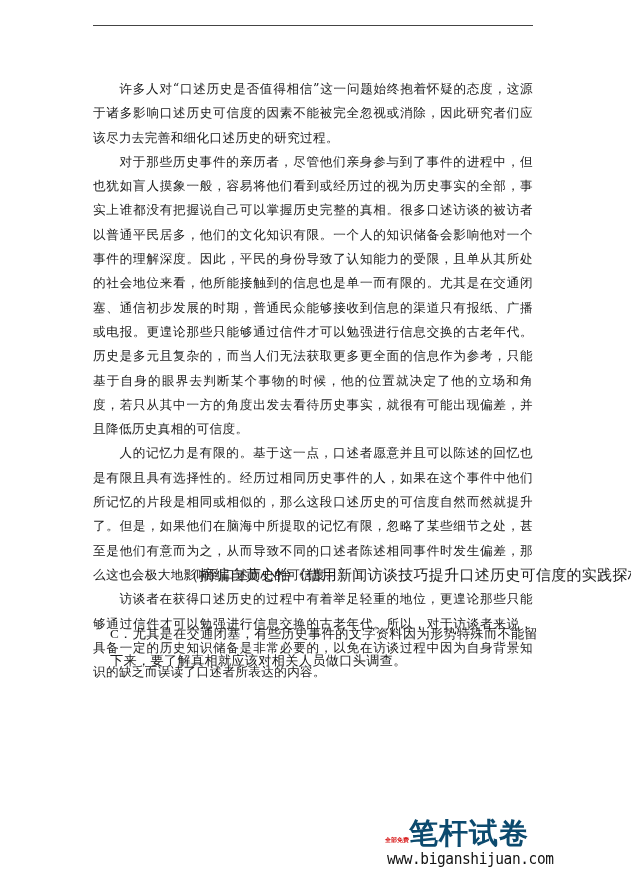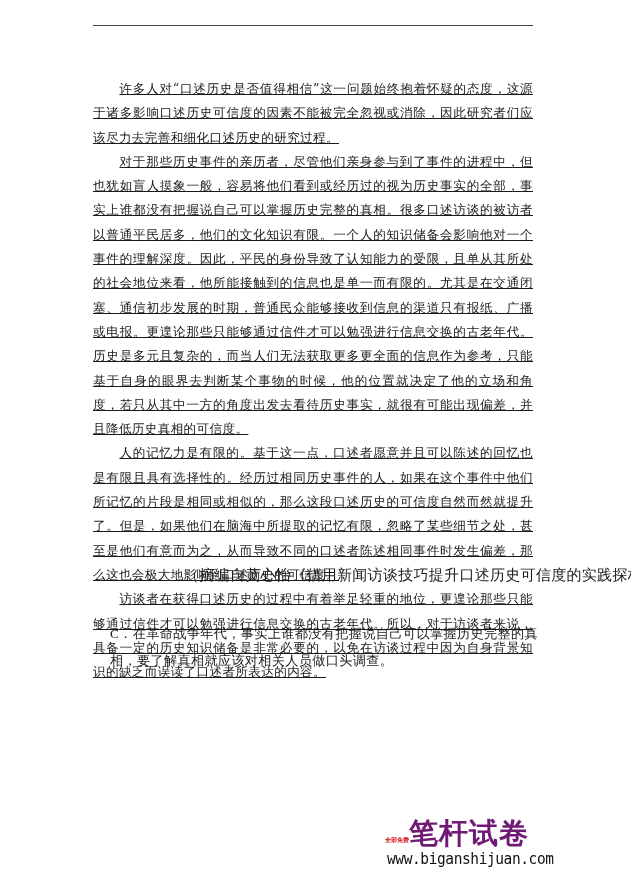--- a/index.html
+++ b/index.html
@@ -1,53 +1,53 @@
 <!DOCTYPE html>
 <html><head>
 <meta charset="utf-8">
 <style>
   html, body { margin: 0; padding: 0; background: #ffffff; }
   body { width: 631px; height: 889px; position: relative; overflow: hidden;
          font-family: "DejaVu Serif", "Liberation Serif", serif; color: #1a1a1a; }
   .top-rule { position: absolute; left: 93px; top: 25px; width: 440px; height: 0;
               border-top: 1.5px solid #444; }
-  .passage { position: absolute; left: 93px; top: 77px; width: 440px; text-decoration: underline; }
+  .passage { position: absolute; left: 93px; top: 77px; width: 440px; }
   .passage p { margin: 0; font-size: 12.6px; line-height: 24.3px; letter-spacing: 0.35px;
                text-align: justify; text-indent: 2.1em; }
   .source { position: absolute; left: 184px; top: 565px; font-size: 15px; letter-spacing: 0.3px;
             line-height: 20px; white-space: nowrap; }
   .question { position: absolute; left: 88px; top: 621px; width: 450px;
               font-family: "Liberation Serif", "DejaVu Serif", serif; }
   .q-stem { font-size: 13.2px; line-height: 26.5px; white-space: nowrap; }
   .q-stem .num { display: inline-block; width: 16px; }
   .option { margin-left: 22px; font-size: 13.2px; line-height: 26.5px; letter-spacing: 0.3px;
             text-align: justify; }
   .watermark { position: absolute; left: 385px; top: 817px; width: 170px; height: 56px; }
   .wm-title { position: absolute; left: 24px; top: 0; font-family: "DejaVu Sans", sans-serif;
-              font-size: 29px; font-weight: bold; color: #701a75; letter-spacing: 1px; line-height: 32px; white-space: nowrap; }
+              font-size: 29px; font-weight: bold; color: #0c4a6e; letter-spacing: 1px; line-height: 32px; white-space: nowrap; }
   .wm-badge { position: absolute; left: 0; top: 19px; font-family: "DejaVu Sans", sans-serif;
               font-size: 6px; color: #d92020; font-weight: bold; white-space: nowrap; }
   .wm-url { position: absolute; left: 2px; top: 32px; font-family: "DejaVu Sans Mono", "Liberation Mono", monospace;
             font-size: 14.5px; color: #111; letter-spacing: -0.4px; white-space: nowrap; transform: scaleY(1.15); transform-origin: top left; }
 </style>
 </head>
 <body>
 
 <div class="top-rule"></div>
 
 <div class="passage">
   <p>许多人对“口述历史是否值得相信”这一问题始终抱着怀疑的态度，这源于诸多影响口述历史可信度的因素不能被完全忽视或消除，因此研究者们应该尽力去完善和细化口述历史的研究过程。</p>
   <p>对于那些历史事件的亲历者，尽管他们亲身参与到了事件的进程中，但也犹如盲人摸象一般，容易将他们看到或经历过的视为历史事实的全部，事实上谁都没有把握说自己可以掌握历史完整的真相。很多口述访谈的被访者以普通平民居多，他们的文化知识有限。一个人的知识储备会影响他对一个事件的理解深度。因此，平民的身份导致了认知能力的受限，且单从其所处的社会地位来看，他所能接触到的信息也是单一而有限的。尤其是在交通闭塞、通信初步发展的时期，普通民众能够接收到信息的渠道只有报纸、广播或电报。更遑论那些只能够通过信件才可以勉强进行信息交换的古老年代。历史是多元且复杂的，而当人们无法获取更多更全面的信息作为参考，只能基于自身的眼界去判断某个事物的时候，他的位置就决定了他的立场和角度，若只从其中一方的角度出发去看待历史事实，就很有可能出现偏差，并且降低历史真相的可信度。</p>
   <p>人的记忆力是有限的。基于这一点，口述者愿意并且可以陈述的回忆也是有限且具有选择性的。经历过相同历史事件的人，如果在这个事件中他们所记忆的片段是相同或相似的，那么这段口述历史的可信度自然而然就提升了。但是，如果他们在脑海中所提取的记忆有限，忽略了某些细节之处，甚至是他们有意而为之，从而导致不同的口述者陈述相同事件时发生偏差，那么这也会极大地影响到口述历史的可信度。</p>
   <p>访谈者在获得口述历史的过程中有着举足轻重的地位，更遑论那些只能够通过信件才可以勉强进行信息交换的古老年代。所以，对于访谈者来说，具备一定的历史知识储备是非常必要的，以免在访谈过程中因为自身背景知识的缺乏而误读了口述者所表达的内容。</p>
 </div>
 
 <div class="source">（摘编自黄心怡《借用新闻访谈技巧提升口述历史可信度的实践探析》）</div>
 
 <div class="question">
-  <div class="option">C．在革命战争年代，事实上谁都没有把握说自己可以掌握历史完整的真相，要了解真相就应该对相关人员做口头调查。</div>
+  <div class="option">C．尤其是在交通闭塞，有些历史事件的文字资料因为形势特殊而不能留下来，要了解真相就应该对相关人员做口头调查。</div>
 </div>
 
 <div class="watermark">
   <span class="wm-badge">全部免费</span>
   <span class="wm-title">笔杆试卷</span>
   <span class="wm-url">www.biganshijuan.com</span>
 </div>
 
 </body></html>

